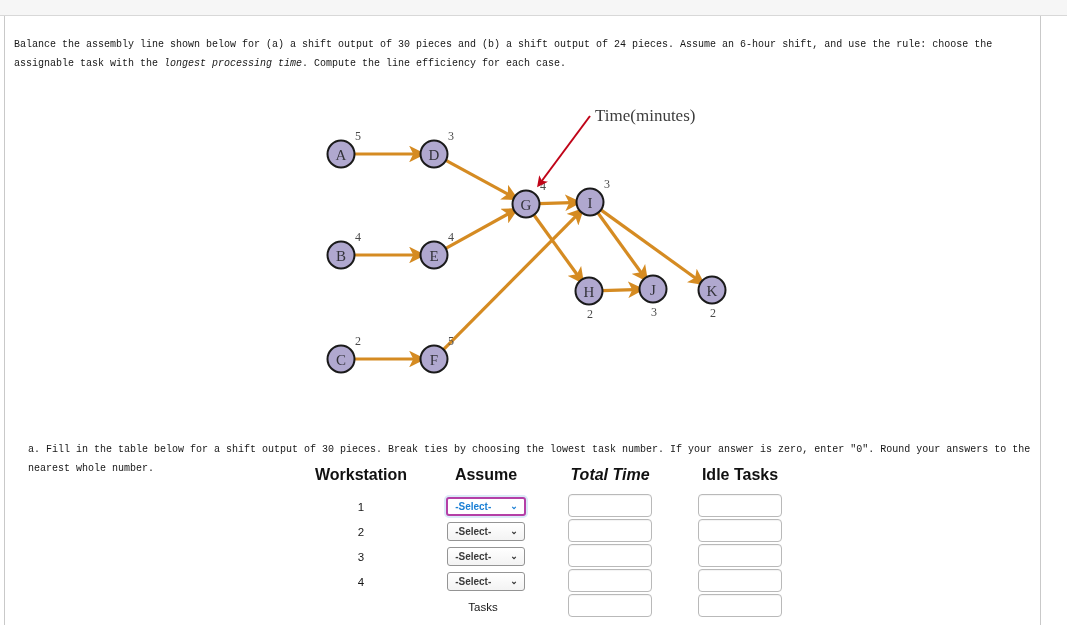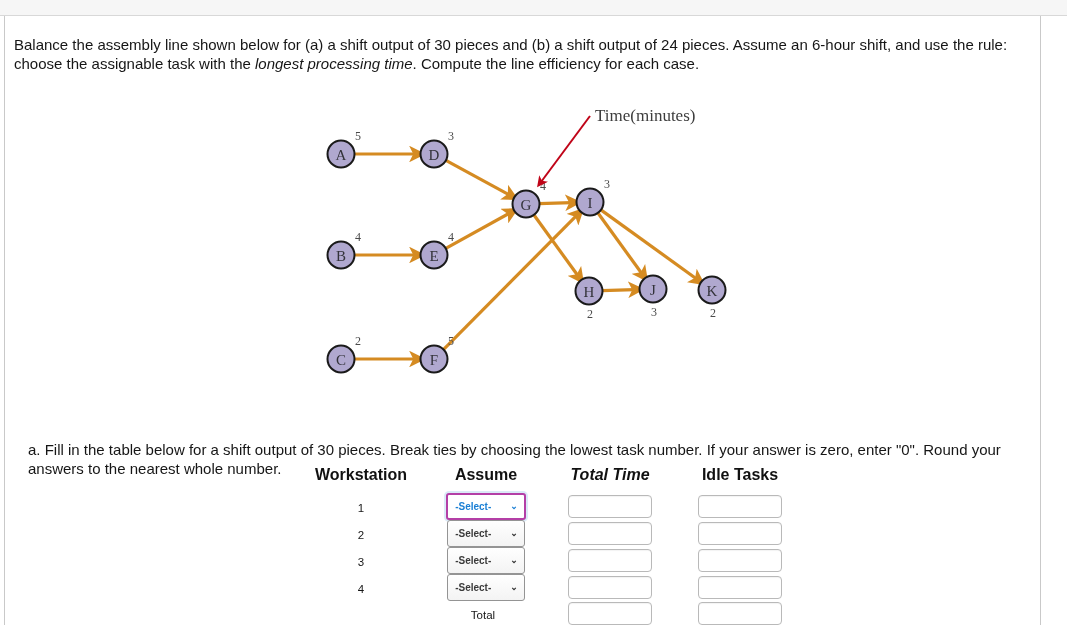--- a/index.html
+++ b/index.html
@@ -31,21 +31,21 @@
     border-left: 1px solid #c9c9c9;
     border-right: 1px solid #c9c9c9;
   }
   .panel-right-gutter {
     position: absolute; left: 1041px; top: 16px; width: 26px; height: 609px;
     background: #fff;
   }
 
   .qtext {
     position: absolute;
-    font-size: 15px; color: #161616; line-height: 19px;
+    font-size: 10px; color: #161616; line-height: 19px; font-family: Liberation Mono, monospace;
   }
   .qtext em { font-style: italic; }
 
   #q-intro { left: 9px; top: 19px; width: 1022px; }
   #q-part-a { left: 23px; top: 424px; width: 1024px; }
   #q-efficiency { left: 26px; top: 605px; width: 700px; }
 
   
   .diagram {
     position: absolute; left: 300px; top: 78px; width: 430px; height: 300px;
@@ -71,21 +71,21 @@
 
   .ws-num { font-size: 11.5px; color: #161616; }
   .total-label { font-size: 11.5px; color: #161616; padding-right: 6px; display:inline-block; }
 
   .sel {
     display: inline-flex; align-items: center; justify-content: center;
     gap: 19px;
     font-size: 10px; font-weight: bold; color: #3a3a3a;
     background: linear-gradient(#ffffff, #f3f3f3);
     border: 1px solid #949494; border-radius: 3px;
-    height: 27px; padding: 0 6px 0 7px;
+    height: 19px; padding: 0 6px 0 7px;
     cursor: default; white-space: nowrap;
   }
   .sel .chev { font-size: 9px; font-weight: bold; color: #333; line-height: 1; }
   .sel.focused {
     border: 2px solid #b43fa6; color: #1a7fd4;
     box-shadow: 0 0 0 2px #dbeaf7;
     background: #ffffff;
   }
   .sel.focused .chev { color: #1a7fd4; }
 
@@ -245,21 +245,21 @@
               <td><span class="ws-num">4</span></td>
               <td><div class="sel">
                   <span>-Select-</span>
                   <span class="chev">⌄</span>
                 </div></td>
               <td><div class="tbox"></div></td>
               <td><div class="tbox"></div></td>
             </tr>
             <tr>
               <td></td>
-              <td><span class="total-label">Total</span></td>
+              <td><span class="total-label">Tasks</span></td>
               <td><div class="tbox"></div></td>
               <td><div class="tbox"></div></td>
             </tr>
           </tbody>
       </table>
     </div>
 
     <div class="qtext" id="q-efficiency">What is the assembly-line efficiency? Round your answer to one decimal place.</div>
 
   </div>

